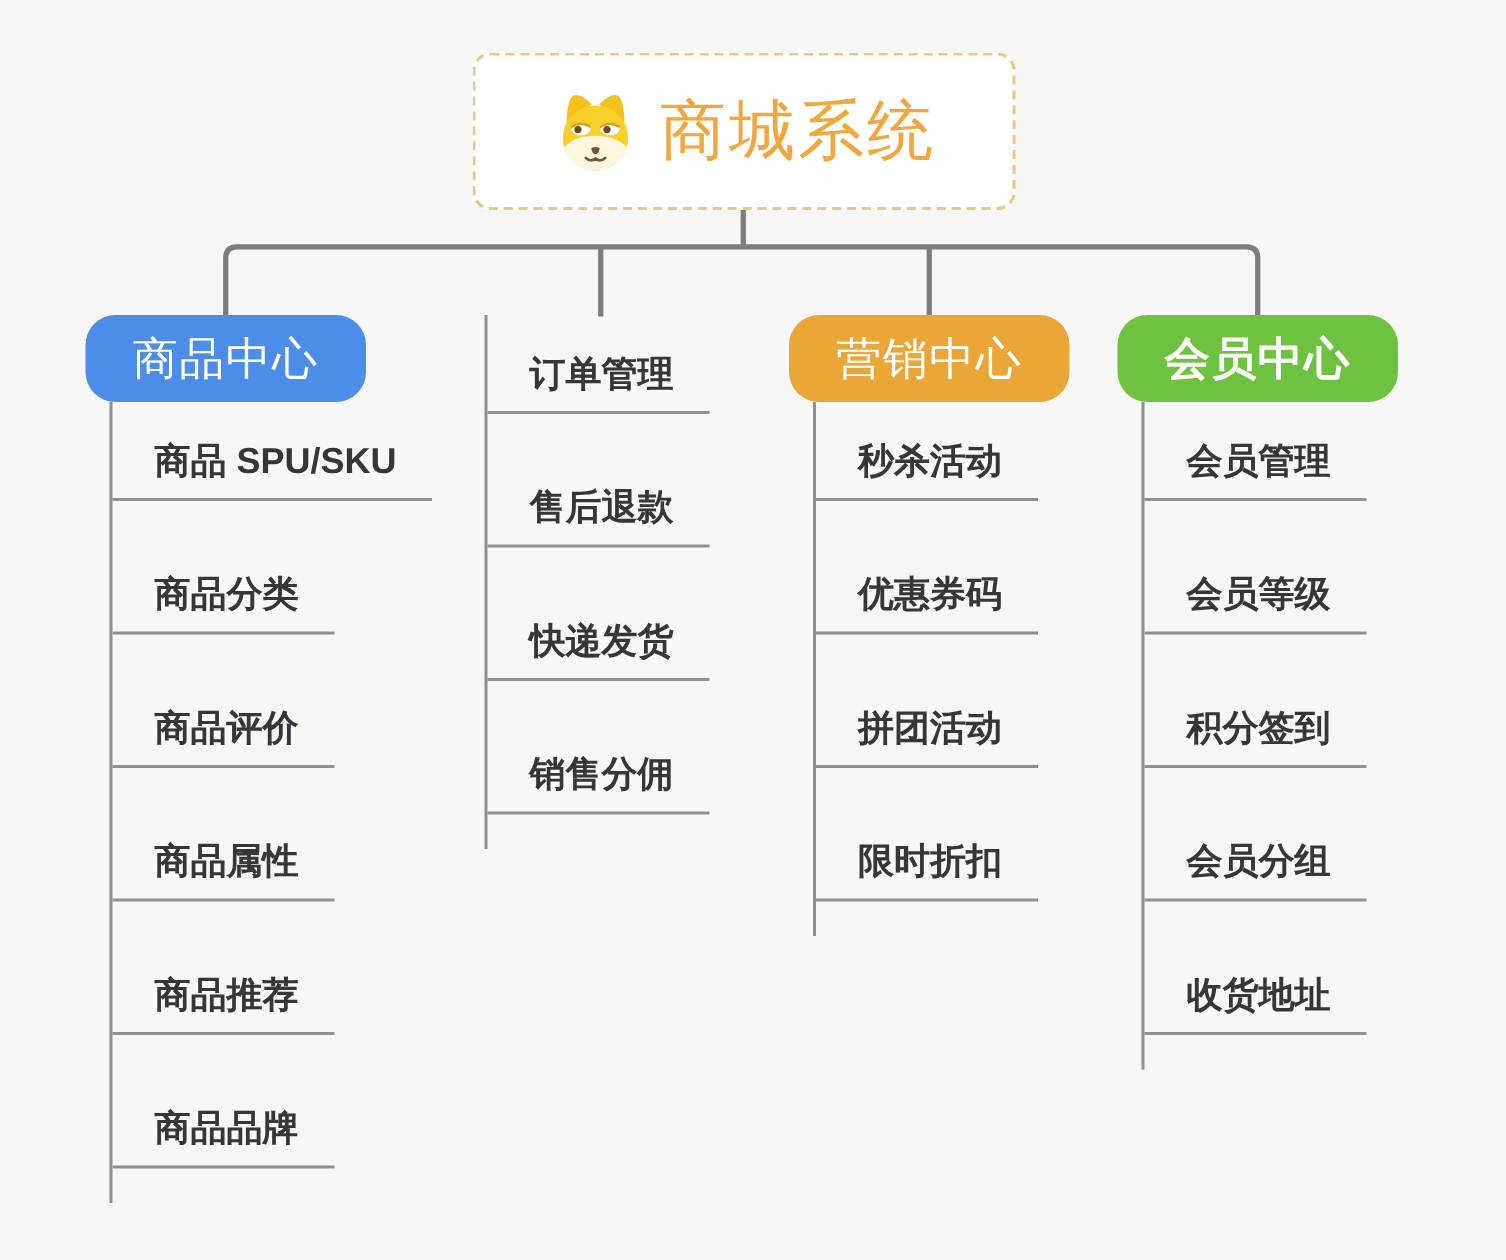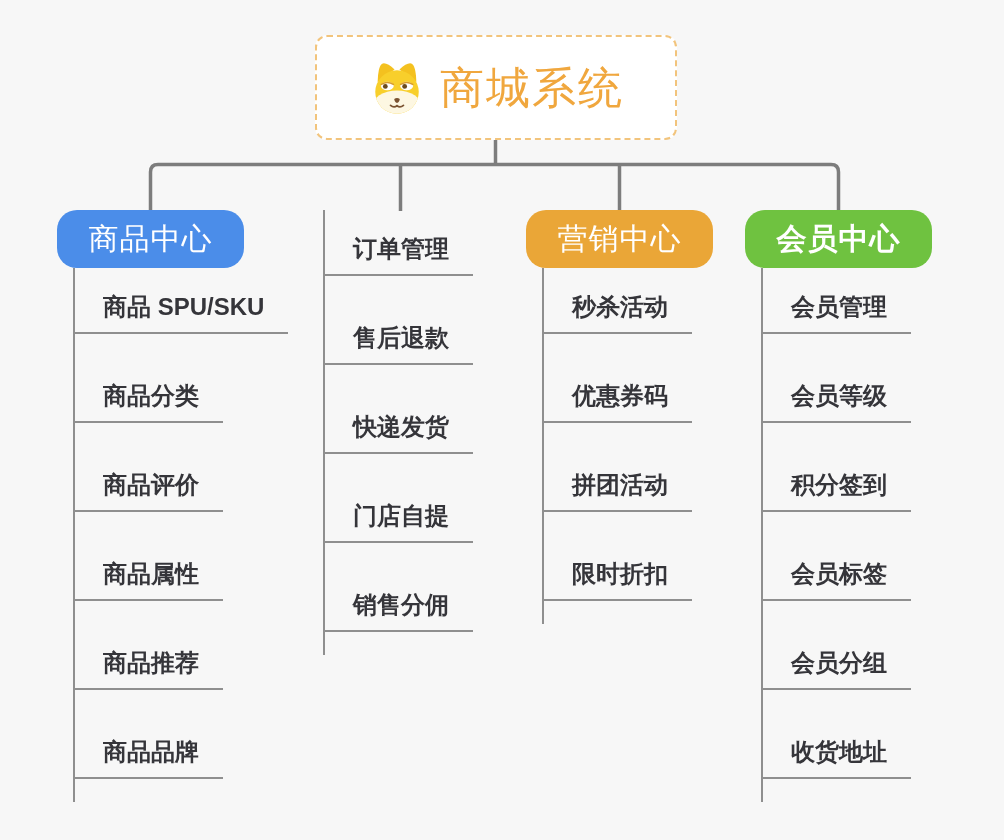--- a/index.html
+++ b/index.html
@@ -123,23 +123,20 @@
           <div class="leaf">
             <div class="leaf-label">订单管理</div>
           </div>
           <div class="leaf">
             <div class="leaf-label">售后退款</div>
           </div>
           <div class="leaf">
             <div class="leaf-label">快递发货</div>
           </div>
           <div class="leaf">
-            <div class="leaf-label">门店自提</div>
-          </div>
-          <div class="leaf">
             <div class="leaf-label">销售分佣</div>
           </div>
         </div>
       </div>
       <div class="branch branch-2">
         <div class="branch-header" style="background: rgb(234, 166, 55); text-align: center;">营销中心</div>
         <div class="children">
           <div class="leaf">
             <div class="leaf-label">秒杀活动</div>
           </div>
@@ -160,23 +157,20 @@
           <div class="leaf">
             <div class="leaf-label">会员管理</div>
           </div>
           <div class="leaf">
             <div class="leaf-label">会员等级</div>
           </div>
           <div class="leaf">
             <div class="leaf-label">积分签到</div>
           </div>
           <div class="leaf">
-            <div class="leaf-label">会员标签</div>
-          </div>
-          <div class="leaf">
             <div class="leaf-label">会员分组</div>
           </div>
           <div class="leaf">
             <div class="leaf-label">收货地址</div>
           </div>
         </div>
       </div>
     </div>
 
 </div>

